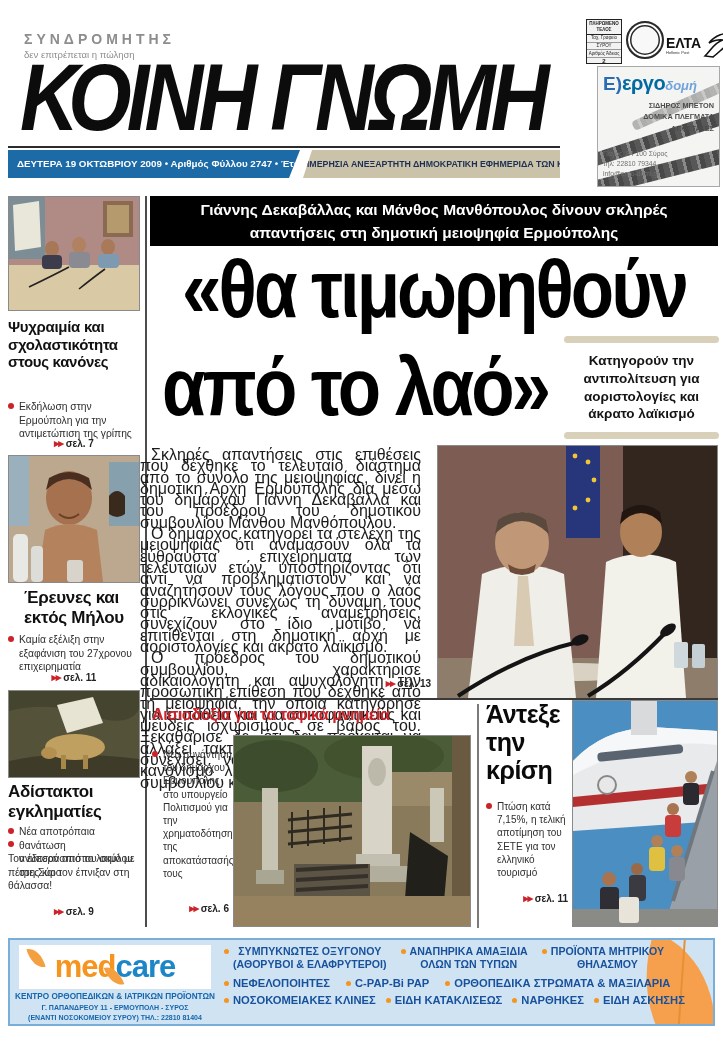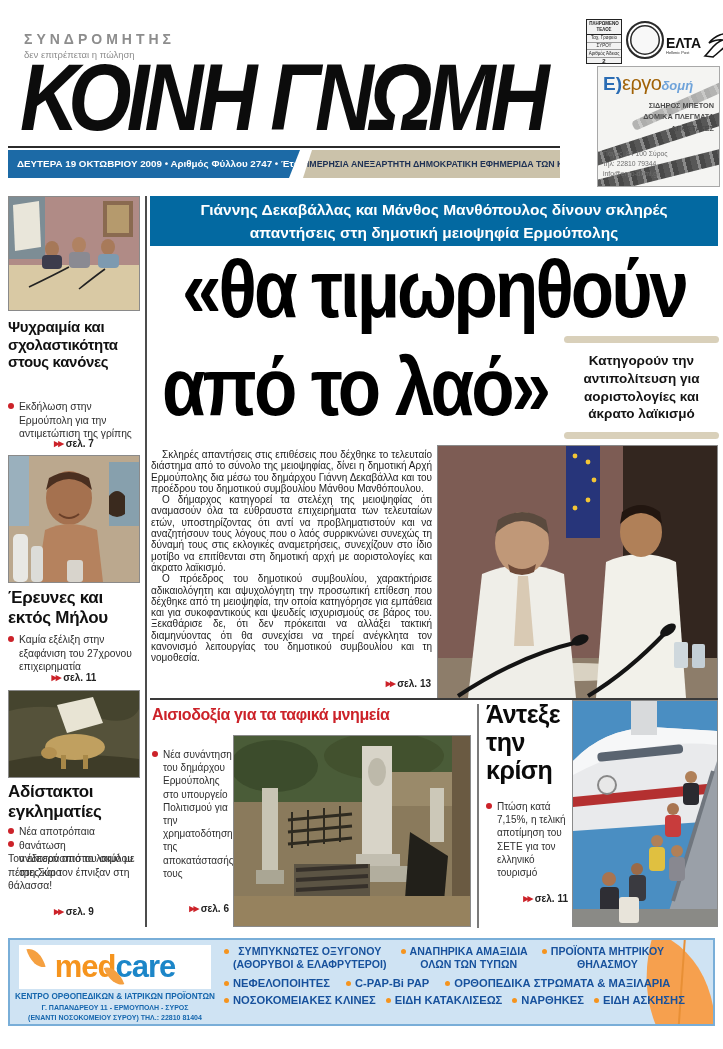--- a/index.html
+++ b/index.html
@@ -35,41 +35,41 @@
 
   
   .ergodomi{left:597px;top:66px;width:121px;height:119px;border:1px solid #a8a8a8;background:#f4f4f2;overflow:hidden;}
   .rebar{position:absolute;background:repeating-linear-gradient(90deg,#3c3c3c 0 6px,#777 6px 9px,#2a2a2a 9px 14px);
          border-radius:4px;opacity:.85;}
   .rebar.r1{width:170px;height:13px;left:-20px;top:64px;transform:rotate(-18deg);}
   .rebar.r2{width:170px;height:15px;left:-18px;top:96px;transform:rotate(-14deg);}
   .rebar.r3{width:120px;height:10px;left:30px;top:30px;transform:rotate(-24deg);opacity:.35;}
   .ergo-brand{position:absolute;left:5px;top:5px;white-space:nowrap;}
   .ergo-glyph{font-size:19px;font-weight:900;color:#2a6cb4;}
-  .ergo-main{font-size:20px;font-weight:400;color:#a16207;letter-spacing:-.5px;text-align:right;}
+  .ergo-main{font-size:20px;font-weight:700;color:#0369a1;letter-spacing:-.5px;text-align:right;}
   .ergo-sub{font-size:13px;font-style:italic;color:#6fa3da;font-weight:bold;}
   .ergo-products{position:absolute;right:5px;top:33px;text-align:right;font-size:7.3px;font-weight:bold;
                  color:#4c4c4c;line-height:1.55;}
   .ergo-contact{position:absolute;left:5px;top:82px;font-size:6.8px;color:#6e6e6e;line-height:1.5;}
 
   
   .v-divider{left:145px;top:196px;width:2px;height:731px;background:#4c4c4c;}
-  .kicker{left:150px;top:196px;width:568px;height:50px;background:#0369a1;color:#fff;display:flex;
+  .kicker{left:150px;top:196px;width:568px;height:50px;background:#000000;color:#fff;display:flex;
           flex-direction:column;justify-content:center;text-align:center;font-size:15.5px;font-weight:bold;
           line-height:1.5;}
   .hl{font-weight:900;color:#000;letter-spacing:-3px;line-height:1;white-space:nowrap;
       transform:scaleY(1.16);transform-origin:center top;text-align:center;}
   .hl1{left:150px;top:247px;width:568px;font-size:71px;}
   .hl2{left:150px;top:345px;width:410px;font-size:71px;}
 
   .side-note{left:564px;top:336px;width:155px;}
   .tan-bar{height:7px;border-radius:4px;background:#d9d0ba;}
   .side-note-text{margin:9px 0;font-size:13.5px;font-weight:bold;color:#141414;text-align:center;line-height:1.32;}
 
-  .body-col{left:140px;top:449px;width:281px;font-size:10px;color:#1b1b1b;line-height:11.3px;text-align:justify;margin-left:11px;}
+  .body-col{left:140px;top:449px;width:281px;font-size:16px;color:#1b1b1b;line-height:11.3px;text-align:justify;}
   .body-col p{margin:0;text-indent:11px;}
   .page-ref{font-size:10px;font-weight:bold;color:#222;white-space:nowrap;}
   .page-ref .arr{color:#cc2229;font-size:7.5px;letter-spacing:-1.5px;margin-right:3px;vertical-align:1px;}
   .lead-ref{left:150px;top:678px;width:281px;text-align:right;}
 
   .photo{overflow:hidden;border:1px solid #8a8a8a;box-sizing:border-box;}
   .main-photo{left:437px;top:445px;width:281px;height:255px;}
 
   
   .sb{left:8px;width:132px;}
@@ -268,21 +268,21 @@
       <path d="M100 40 Q108 30 116 40 L116 58 Q108 64 100 58 Z" fill="#3a2a1e"></path>
       <ellipse cx="60" cy="42" rx="23" ry="27" fill="#a5714f"></ellipse>
       <path d="M37 34 Q60 12 83 34 L80 22 Q60 10 40 22 Z" fill="#4a2f20"></path>
       <path d="M50 58 Q60 66 70 58" stroke="#6a3f28" stroke-width="2" fill="none"></path>
       <path d="M28 126 L36 74 Q60 62 88 74 L94 126 Z" fill="#b5825e"></path>
       <rect x="4" y="78" width="15" height="48" rx="5" fill="#e8e8e4"></rect>
       <rect x="22" y="90" width="12" height="36" rx="4" fill="#dcdcd8"></rect>
       <rect x="58" y="104" width="16" height="22" rx="3" fill="#d8d4cc"></rect>
     </svg>
   </div>
-  <div class="abs sb sb-title" style="top:588px;font-size:17px;">Έρευνες και εκτός Μήλου</div>
+  <div class="abs sb sb-title" style="top:588px;font-size:17px;margin-left:16px;">Έρευνες και εκτός Μήλου</div>
   <div class="abs sb bullet-row" style="top:633px;">
     <span class="dot"></span>
     <span>Καμία εξέλιξη στην εξαφάνιση του 27χρονου επιχειρηματία</span>
   </div>
   <div class="abs sb sb-ref page-ref" style="top:672px;">
     <span class="arr">▶▶</span><span>σελ. 11</span>
   </div>
 
   <div class="abs sb photo" style="top:690px;height:88px;">
     <svg width="130" height="86" viewBox="0 0 130 86">

